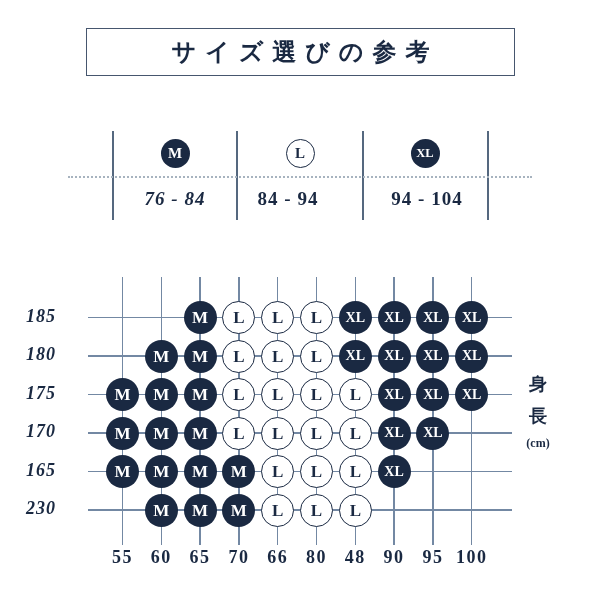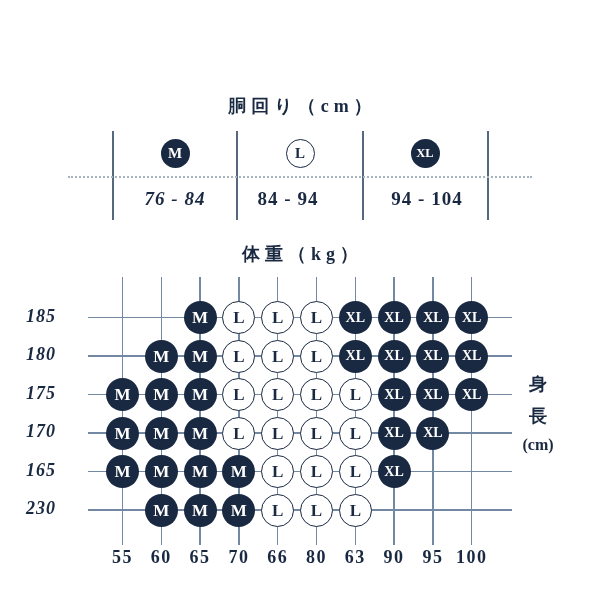--- a/index.html
+++ b/index.html
@@ -28,45 +28,46 @@
           font-weight:bold;box-sizing:border-box;line-height:1;}
   .circle.filled{background:#1a2942;color:#ffffff;}
   .circle.outline{background:#ffffff;color:#1a2942;border:1.6px solid #1a2942;}
 
   
   .gline{position:absolute;background:#7388a3;}
   .tick-label{position:absolute;text-align:center;font-size:18px;letter-spacing:1.5px;font-weight:bold;}
   .y-tick{text-align:left;letter-spacing:1px;font-style:italic;}
   .ylabel-col{position:absolute;left:510px;top:372px;width:56px;display:flex;flex-direction:column;
               align-items:center;gap:8px;font-size:18px;font-weight:bold;}
-  .ylabel-col .cm{font-size:16px;}
+  .ylabel-col .cm{font-size:12px;}
 </style>
 </head>
 <body>
 
 <div class="canvas">
 
+  <div class="title-box">
+    <span class="title-text">サイズ選びの参考</span>
+  </div>
 
-  <div class="section-heading waist-heading">胴回り（cm）</div>
 
   <div id="waist-table">
       <div class="vline waist-vline" style="left: 112px;"></div>
       <div class="vline waist-vline" style="left: 236px;"></div>
       <div class="vline waist-vline" style="left: 362px;"></div>
       <div class="vline waist-vline" style="left: 487px;"></div>
       <div class="circle filled" style="left: 160.5px; top: 138.5px; width: 29px; height: 29px; font-size: 15px;">M</div>
       <div class="range-label" style="left: 113px; top: 188px; width: 124px; font-style: italic;">76 - 84</div>
       <div class="circle outline" style="left: 285.5px; top: 138.5px; width: 29px; height: 29px; font-size: 15px;">L</div>
       <div class="range-label" style="left: 238px; top: 188px; width: 100px;">84 - 94</div>
       <div class="circle filled" style="left: 410.5px; top: 138.5px; width: 29px; height: 29px; font-size: 12.5px;">XL</div>
       <div class="range-label" style="left: 363px; top: 188px; width: 128px;">94 - 104</div>
       <div class="dotted-line"></div>
     </div>
 
-  <div class="section-heading weight-heading">体重（kg）</div>
 
   <div id="size-grid">
       <div class="gline" style="left: 121.8px; top: 277px; width: 1.4px; height: 268px;"></div>
       <div class="gline" style="left: 160.6px; top: 277px; width: 1.4px; height: 268px;"></div>
       <div class="gline" style="left: 199.4px; top: 277px; width: 1.4px; height: 268px;"></div>
       <div class="gline" style="left: 238.2px; top: 277px; width: 1.4px; height: 268px;"></div>
       <div class="gline" style="left: 277px; top: 277px; width: 1.4px; height: 268px;"></div>
       <div class="gline" style="left: 315.8px; top: 277px; width: 1.4px; height: 268px;"></div>
       <div class="gline" style="left: 354.6px; top: 277px; width: 1.4px; height: 268px;"></div>
       <div class="gline" style="left: 393.4px; top: 277px; width: 1.4px; height: 268px;"></div>
@@ -83,21 +84,21 @@
       <div class="tick-label y-tick" style="left: 26px; top: 382.5px; width: 58px;">175</div>
       <div class="tick-label y-tick" style="left: 26px; top: 421px; width: 58px;">170</div>
       <div class="tick-label y-tick" style="left: 26px; top: 459.5px; width: 58px;">165</div>
       <div class="tick-label y-tick" style="left: 26px; top: 498px; width: 58px;">230</div>
       <div class="tick-label" style="left: 96.5px; top: 547px; width: 52px;">55</div>
       <div class="tick-label" style="left: 135.3px; top: 547px; width: 52px;">60</div>
       <div class="tick-label" style="left: 174.1px; top: 547px; width: 52px;">65</div>
       <div class="tick-label" style="left: 212.9px; top: 547px; width: 52px;">70</div>
       <div class="tick-label" style="left: 251.7px; top: 547px; width: 52px;">66</div>
       <div class="tick-label" style="left: 290.5px; top: 547px; width: 52px;">80</div>
-      <div class="tick-label" style="left: 329.3px; top: 547px; width: 52px;">63</div>
+      <div class="tick-label" style="left: 329.3px; top: 547px; width: 52px;">48</div>
       <div class="tick-label" style="left: 368.1px; top: 547px; width: 52px;">90</div>
       <div class="tick-label" style="left: 406.9px; top: 547px; width: 52px;">95</div>
       <div class="tick-label" style="left: 445.7px; top: 547px; width: 52px;">100</div>
       <div class="circle filled" style="left: 183.6px; top: 301px; width: 33px; height: 33px; font-size: 17px;">M</div>
       <div class="circle outline" style="left: 222.4px; top: 301px; width: 33px; height: 33px; font-size: 17px;">L</div>
       <div class="circle outline" style="left: 261.2px; top: 301px; width: 33px; height: 33px; font-size: 17px;">L</div>
       <div class="circle outline" style="left: 300px; top: 301px; width: 33px; height: 33px; font-size: 17px;">L</div>
       <div class="circle filled" style="left: 338.8px; top: 301px; width: 33px; height: 33px; font-size: 14px;">XL</div>
       <div class="circle filled" style="left: 377.6px; top: 301px; width: 33px; height: 33px; font-size: 14px;">XL</div>
       <div class="circle filled" style="left: 416.4px; top: 301px; width: 33px; height: 33px; font-size: 14px;">XL</div>

